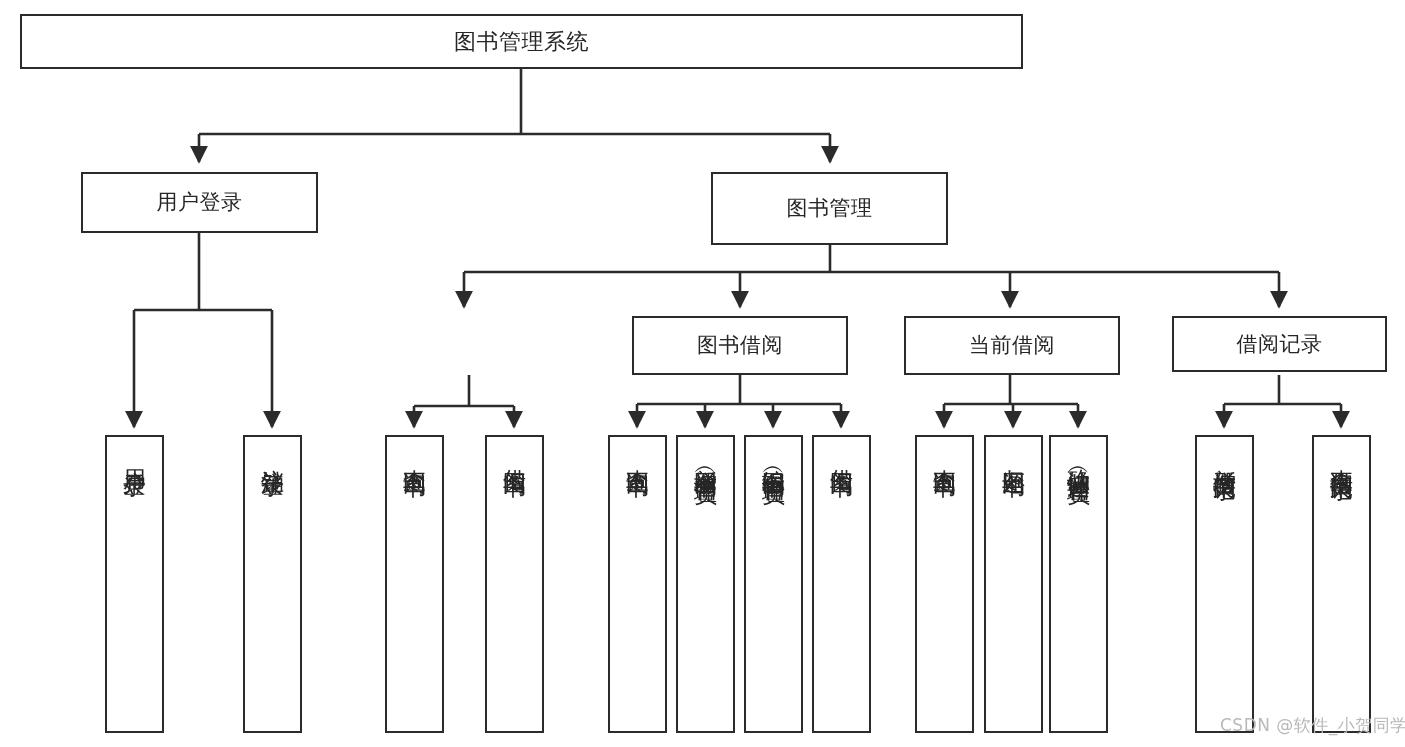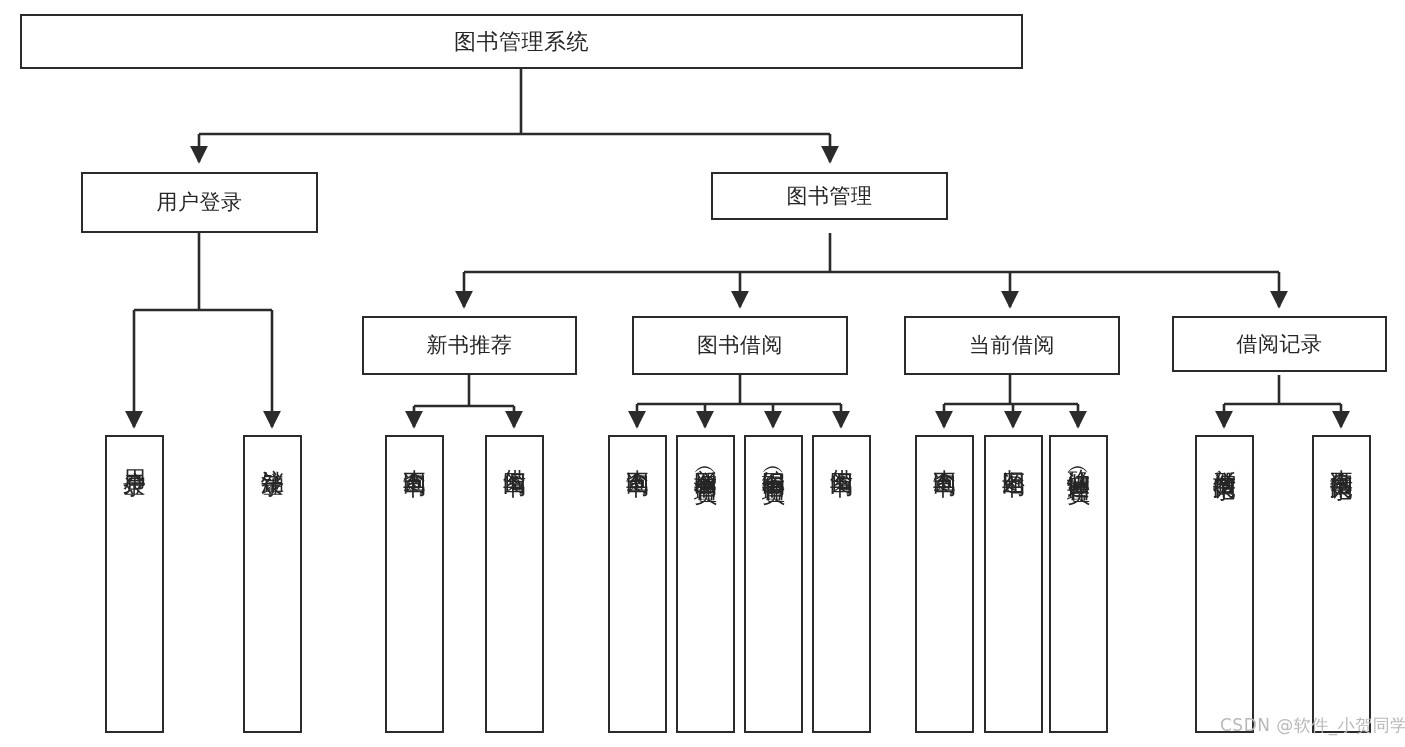--- a/index.html
+++ b/index.html
@@ -122,27 +122,24 @@
     </g>
   </svg>
 
   <div class="node root horiz" style="left:20px; top:14px; width:1003px; height:55px;">
     <span class="label">图书管理系统</span>
   </div>
 
   <div class="node horiz" style="left:81px; top:172px; width:237px; height:61px;">
     <span class="label">用户登录</span>
   </div>
-  <div class="node horiz" style="left:711px; top:172px; width:237px; height:48px;">
+  <div class="node horiz" style="left:711px; top:172px; width:237px; height:73px;">
     <span class="label">图书管理</span>
   </div>
 
-  <div class="node horiz" style="left:362px; top:316px; width:215px; height:59px;">
-    <span class="label">新书推荐</span>
-  </div>
   <div class="node horiz" style="left:632px; top:316px; width:216px; height:59px;">
     <span class="label">图书借阅</span>
   </div>
   <div class="node horiz" style="left:904px; top:316px; width:216px; height:59px;">
     <span class="label">当前借阅</span>
   </div>
   <div class="node horiz" style="left:1172px; top:316px; width:215px; height:56px;">
     <span class="label">借阅记录</span>
   </div>
 

